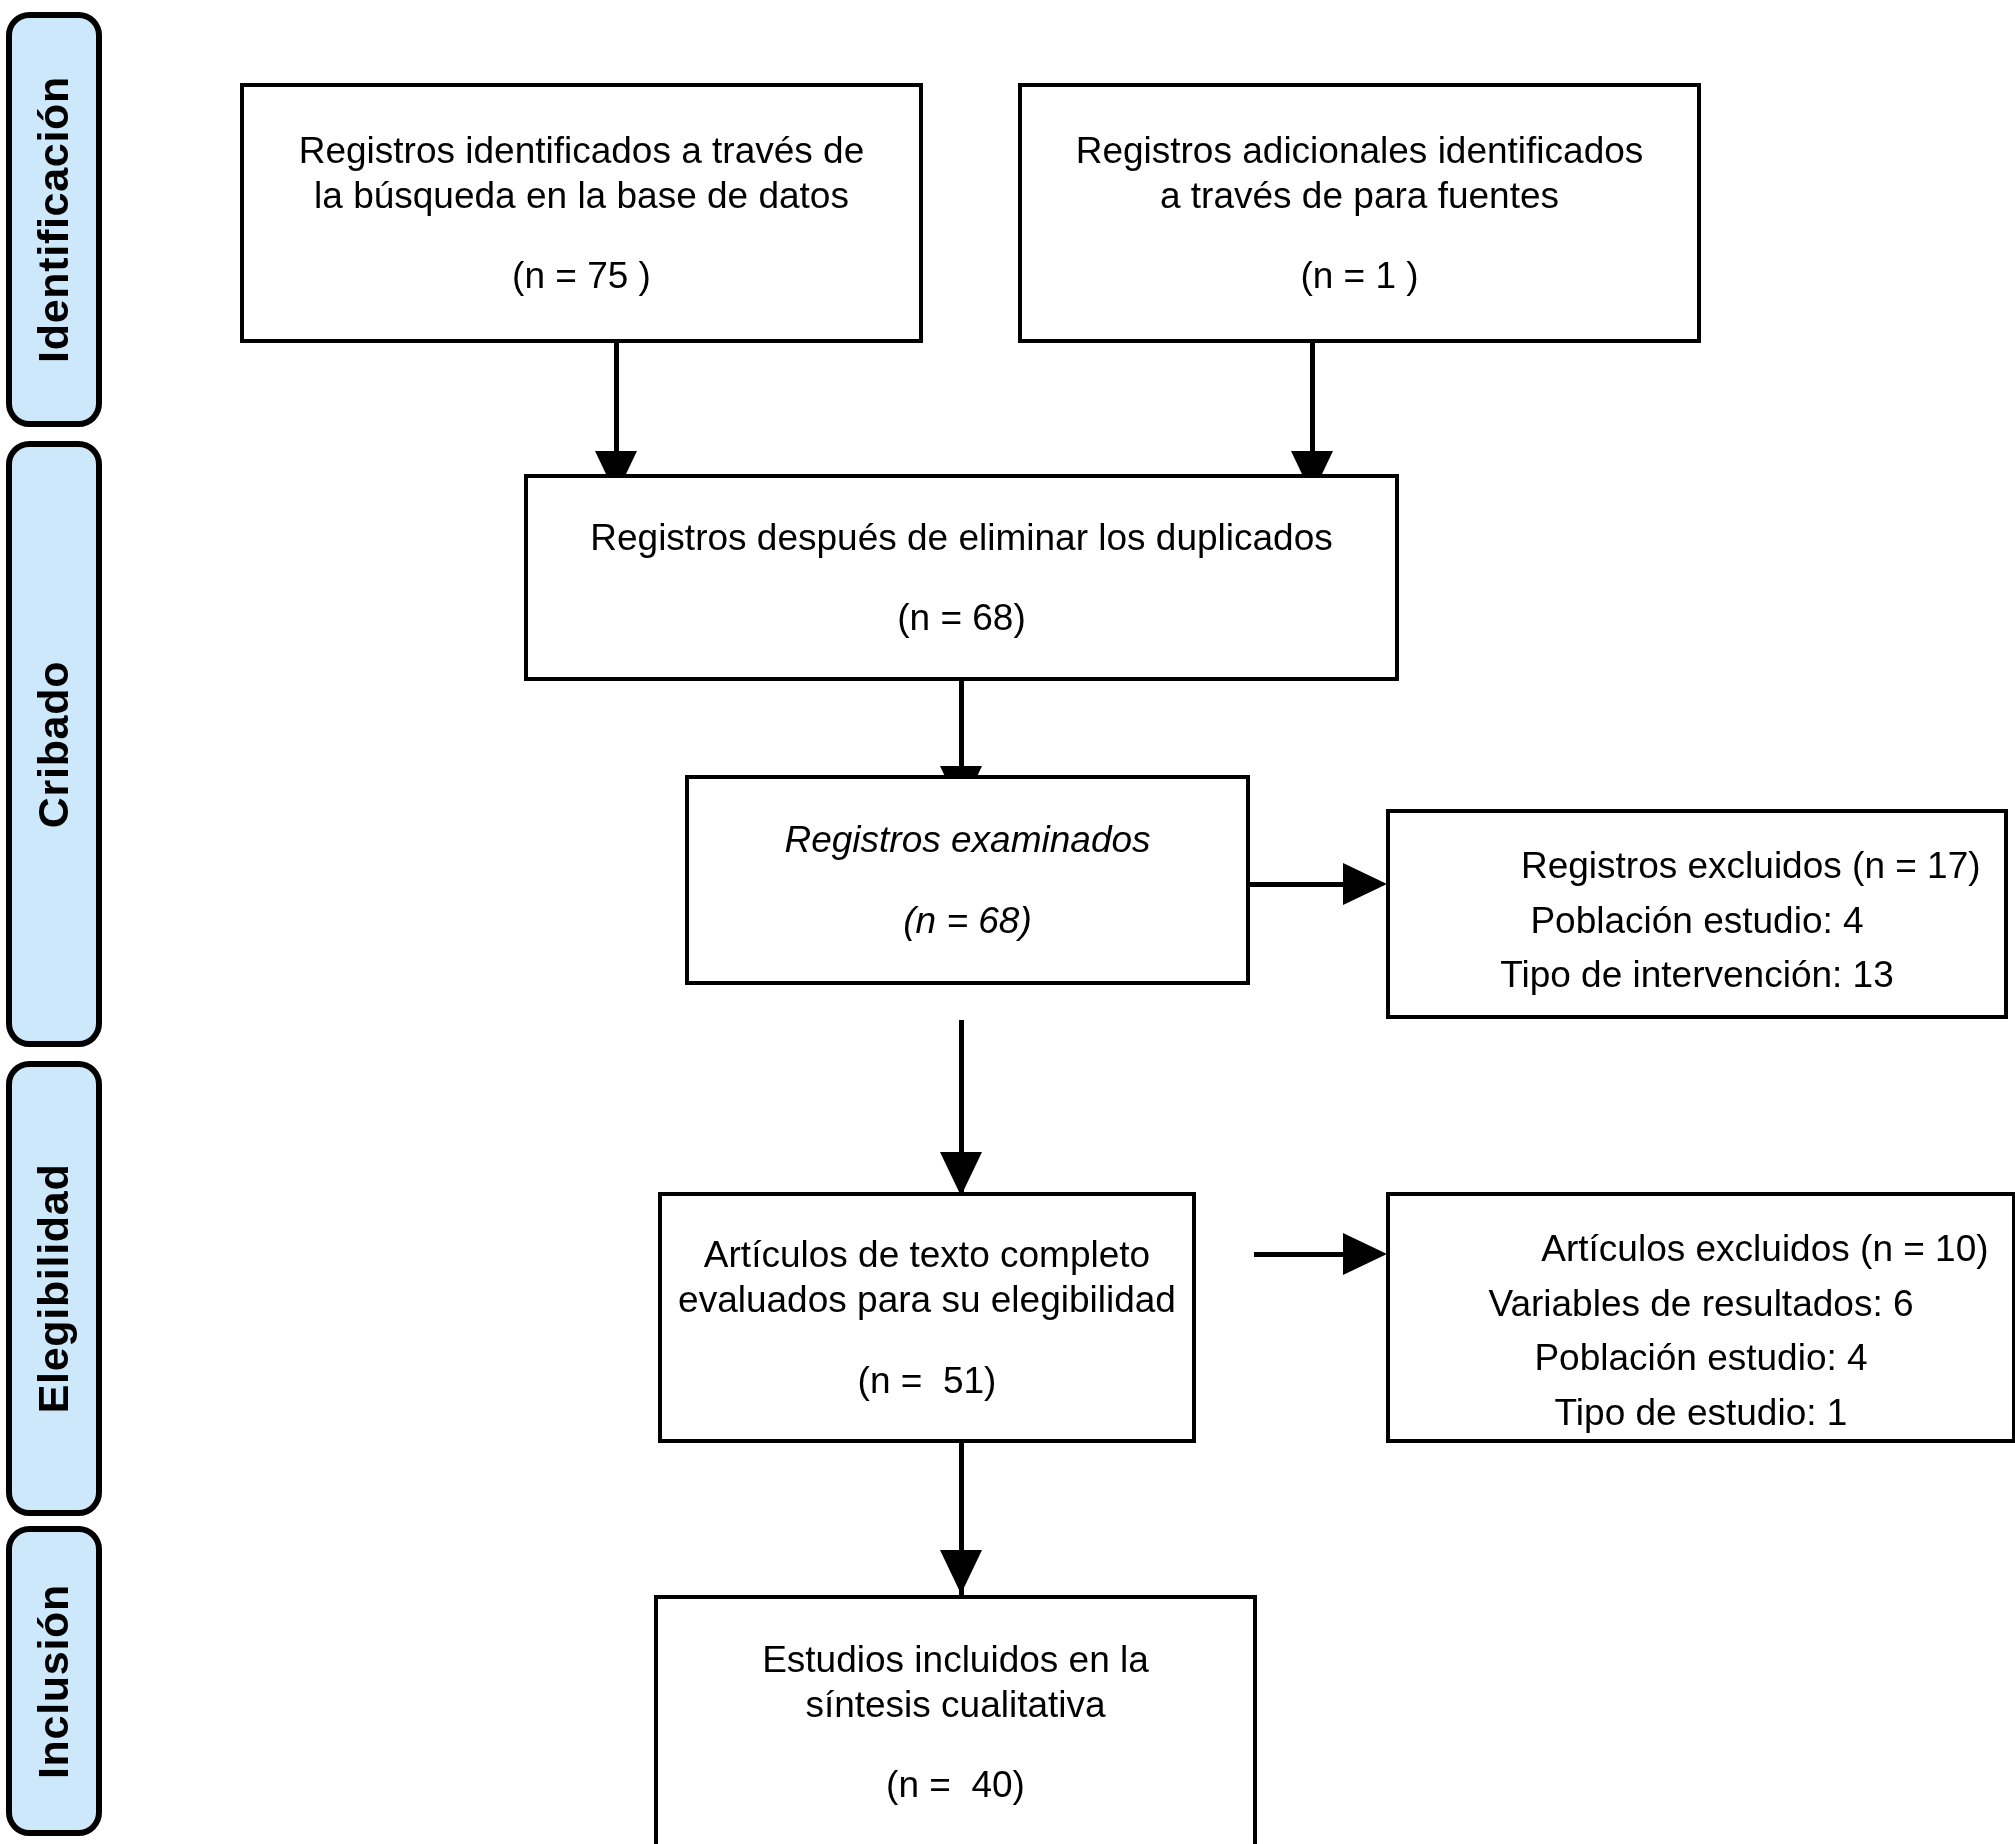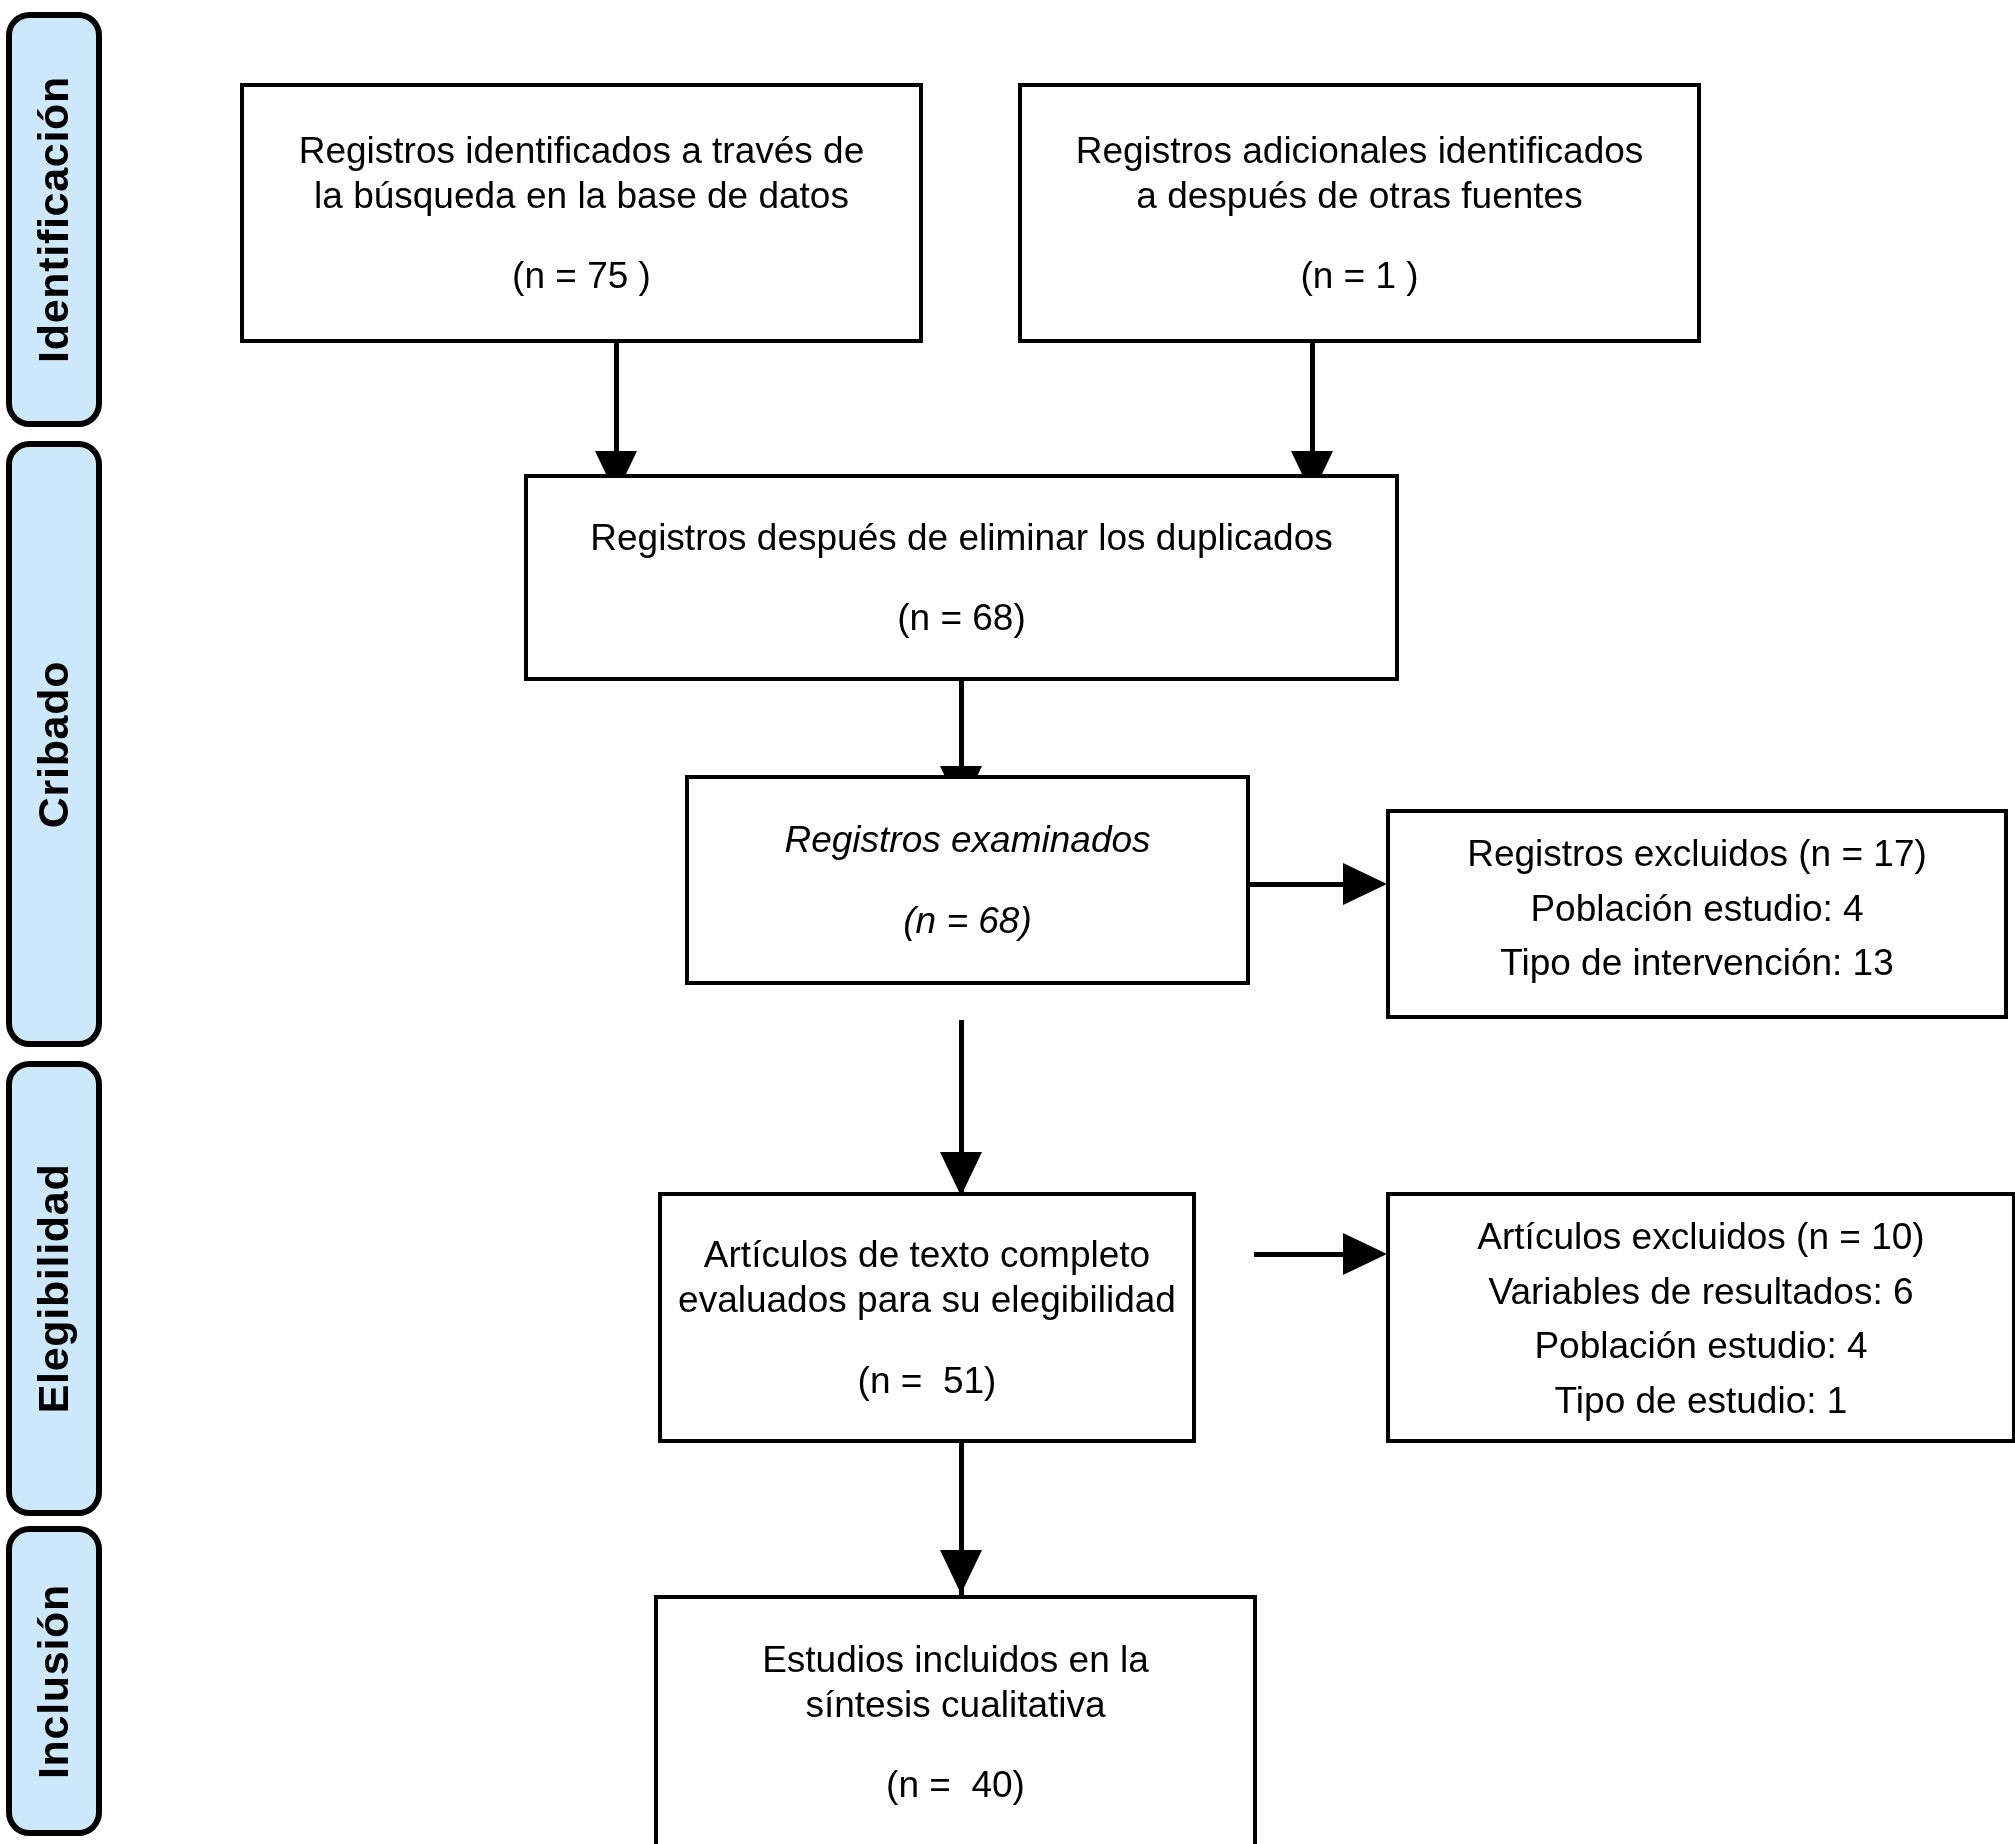--- a/index.html
+++ b/index.html
@@ -61,21 +61,22 @@
   
   .excl-box {
     justify-content: flex-start;
     align-items: stretch;
     padding: 18px 23.4px;
   }
   .excl-box .line {
     text-align: center;
   }
   .excl-box .line.head {
-    text-align: center;
+    text-align: right;
+    margin-top: 12px;
   }
   .excl-box .line.body {
     margin-top: 9.6px;
   }
   
   .v-line {
     position: absolute;
     width: 4.8px;
     background: #000000;
   }
@@ -123,21 +124,21 @@
   </div>
 
   <div class="flow-box" style="left:240px; top:83px; width:683px; height:260px;">
     <div class="line">Registros identificados a través de</div>
     <div class="line">la búsqueda en la base de datos</div>
     <div class="line gap-before">(n = 75 )</div>
   </div>
 
   <div class="flow-box" style="left:1018px; top:83px; width:683px; height:260px;">
     <div class="line">Registros adicionales identificados</div>
-    <div class="line">a después de otras fuentes</div>
+    <div class="line">a través de para fuentes</div>
     <div class="line gap-before">(n = 1 )</div>
   </div>
 
   <div class="v-line" style="left:614px; top:343px; width:4.8px; height:117px;"></div>
   <div class="arrow-down" style="left:595px; top:451px;"></div>
 
   <div class="v-line" style="left:1310px; top:343px; width:4.8px; height:117px;"></div>
   <div class="arrow-down" style="left:1291px; top:451px;"></div>
 
   <div class="flow-box" style="left:524px; top:474px; width:875px; height:207px;">

